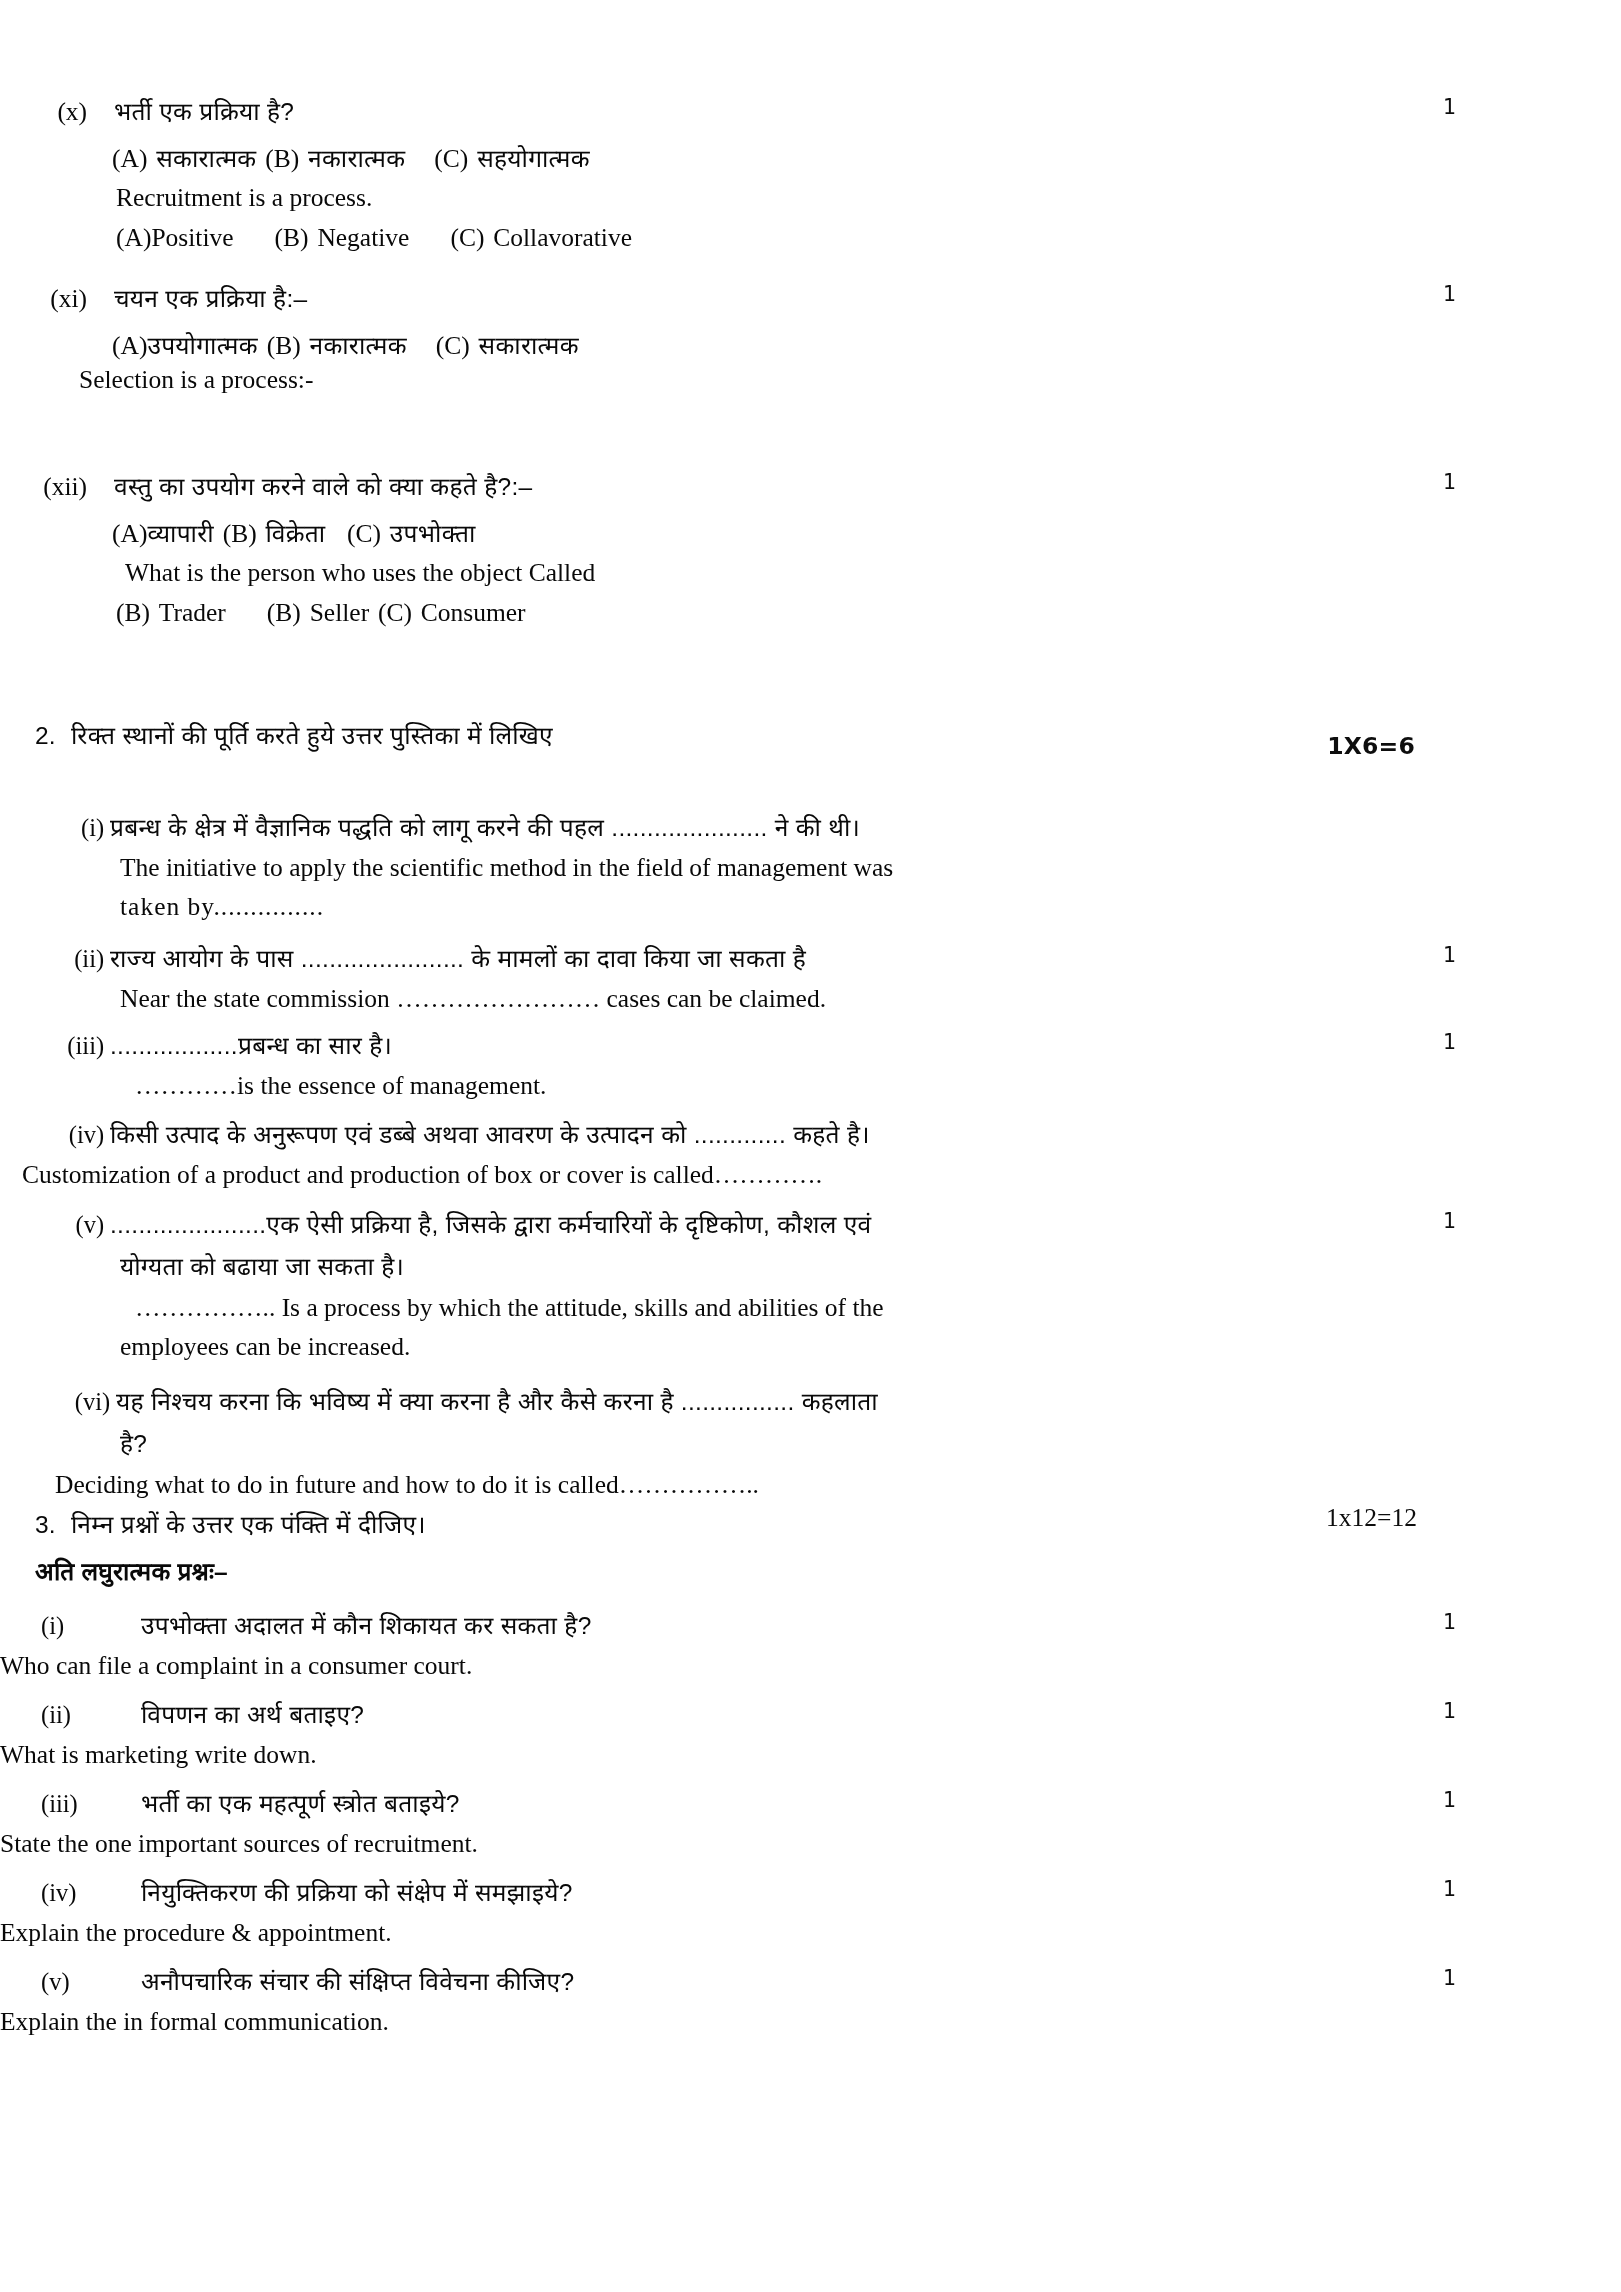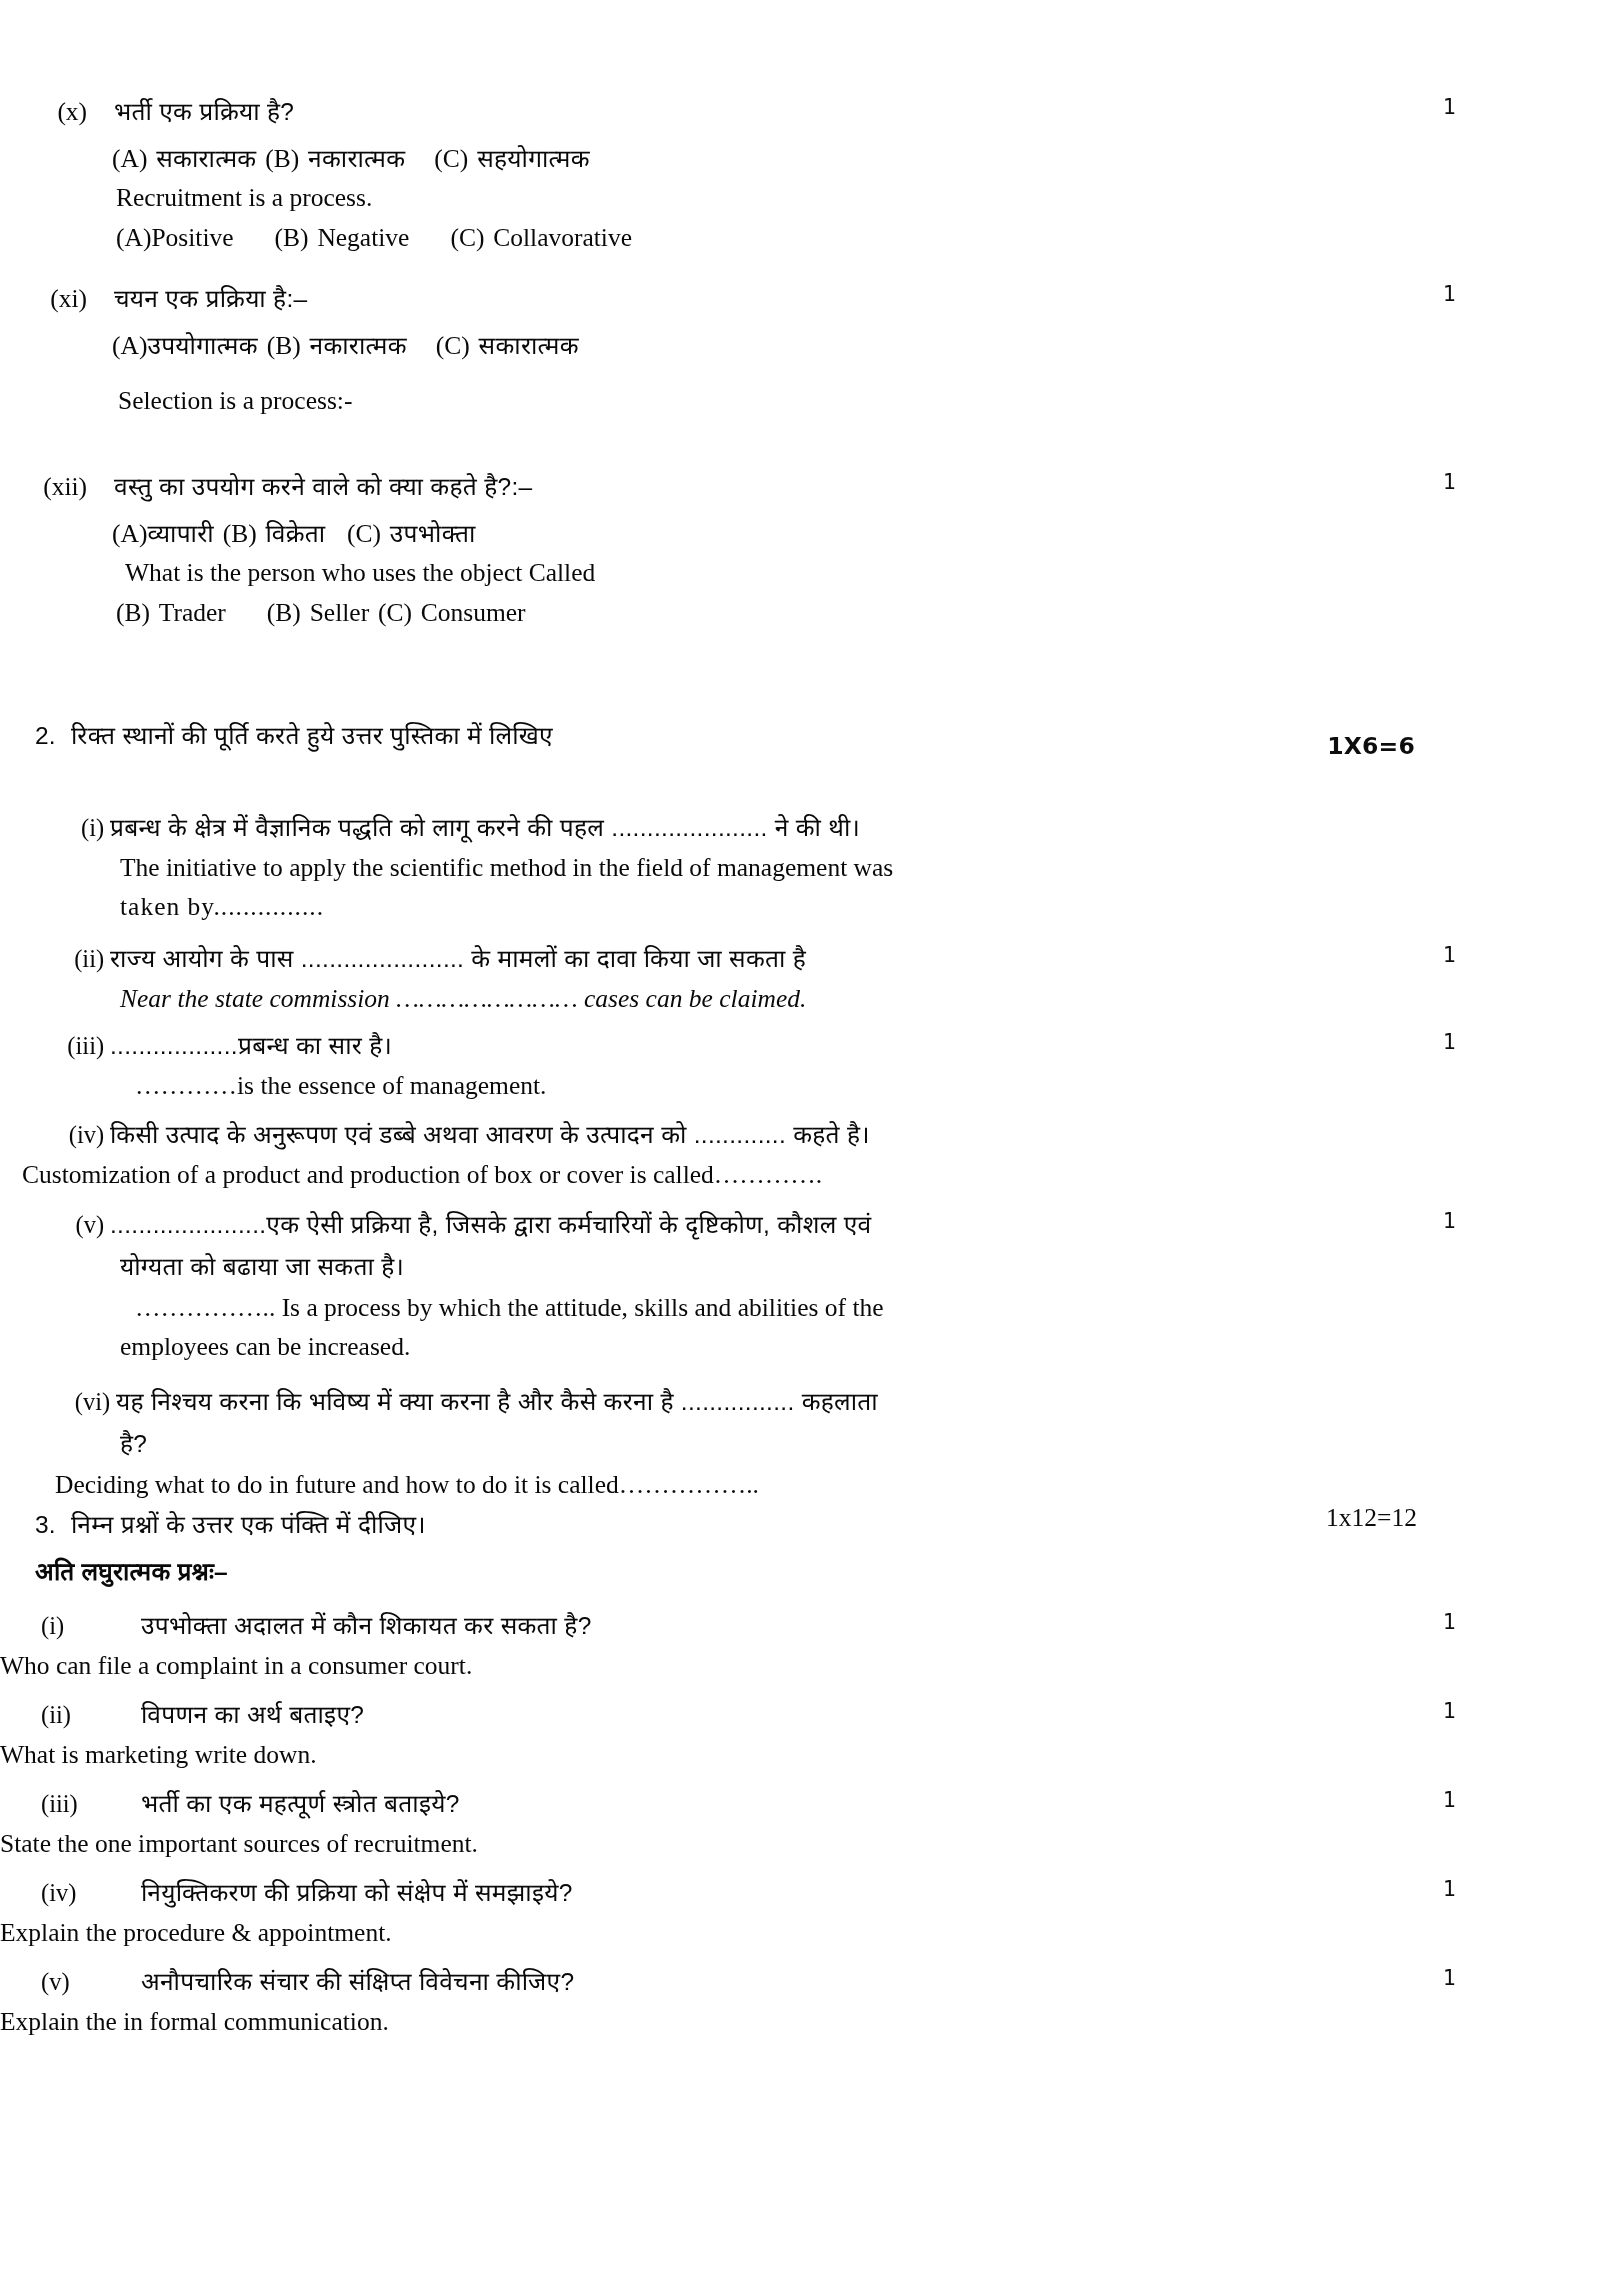--- a/index.html
+++ b/index.html
@@ -173,21 +173,21 @@
 
   <div class="mcq" style="position:absolute; left:0; top:281px; width:1621px;">
     <div class="mcq-stem">
       <span class="rn">(xi)</span>
       <span class="hi stem-line-text">चयन एक प्रक्रिया है:–</span>
       <span class="marks" style="top:2.9px;">1</span>
     </div>
     <div class="opt-line" style="margin-top:13.7px;">
       <span class="en">(A)</span><span class="hi">उपयोगात्मक</span><span class="gap-a"></span><span class="en">(B)</span><span class="gap-a"></span><span class="hi">नकारात्मक</span><span class="gap-c"></span><span class="en">(C)</span><span class="gap-a"></span><span class="hi">सकारात्मक</span>
     </div>
-    <div class="opt-line en-line" style="margin-top:25px; padding-left:118px;">
+    <div class="opt-line en-line" style="margin-top:4px; padding-left:79px;">
       <span class="en">Selection is a process:-</span>
     </div>
   </div>
 
   <div class="mcq" style="position:absolute; left:0; top:469px; width:1621px;">
     <div class="mcq-stem">
       <span class="rn">(xii)</span>
       <span class="hi stem-line-text">वस्तु का उपयोग करने वाले को क्या कहते है?:–</span>
       <span class="marks" style="top:2.9px;">1</span>
     </div>
@@ -220,21 +220,21 @@
       <span class="en dots">taken  by...............</span>
     </div>
   </div>
 
   <div class="fib" style="position:absolute; left:0; top:941px; width:1621px;">
     <div class="fib-first">
       <span class="fib-rn">(ii)</span>
       <span class="hi">राज्य आयोग के पास ....................... के मामलों का दावा किया जा सकता है</span>
       <span class="marks" style="top:3.9px;">1</span>
     </div>
-    <div class="fib-cont" style="margin-top:9.8px;font-style:italic;">
+    <div class="fib-cont" style="margin-top:9.8px;">
       <span class="en">Near the state commission …………………… cases can be claimed.</span>
     </div>
   </div>
 
   <div class="fib" style="position:absolute; left:0; top:1028px; width:1621px;">
     <div class="fib-first">
       <span class="fib-rn">(iii)</span>
       <span class="hi">..................प्रबन्ध का सार है।</span>
       <span class="marks" style="top:3.9px;">1</span>
     </div>

